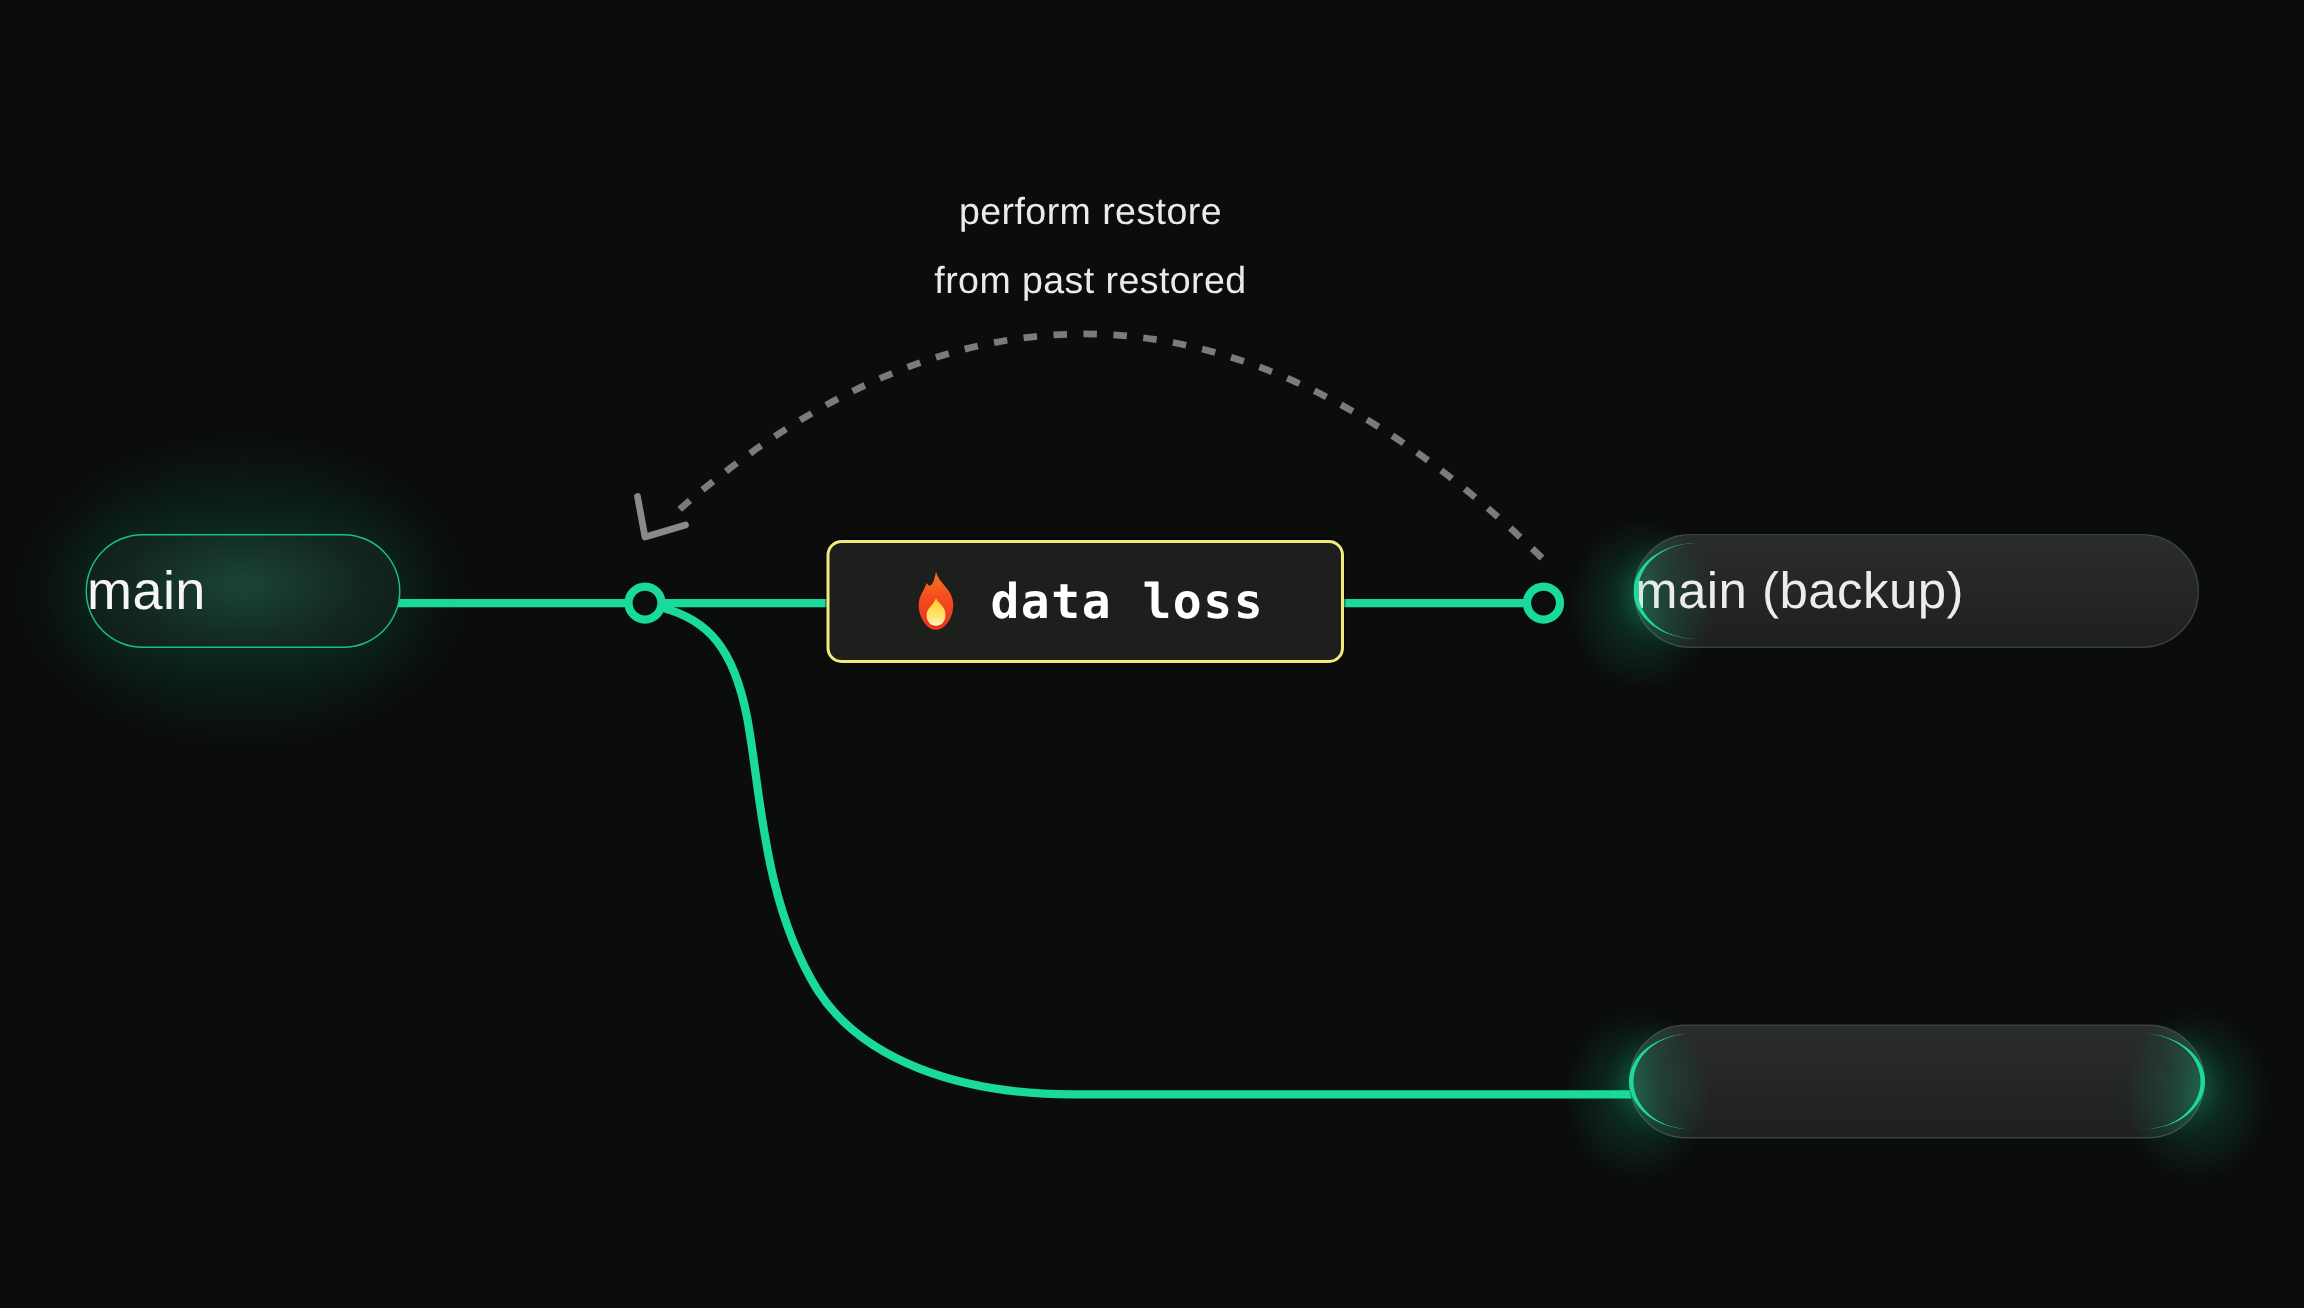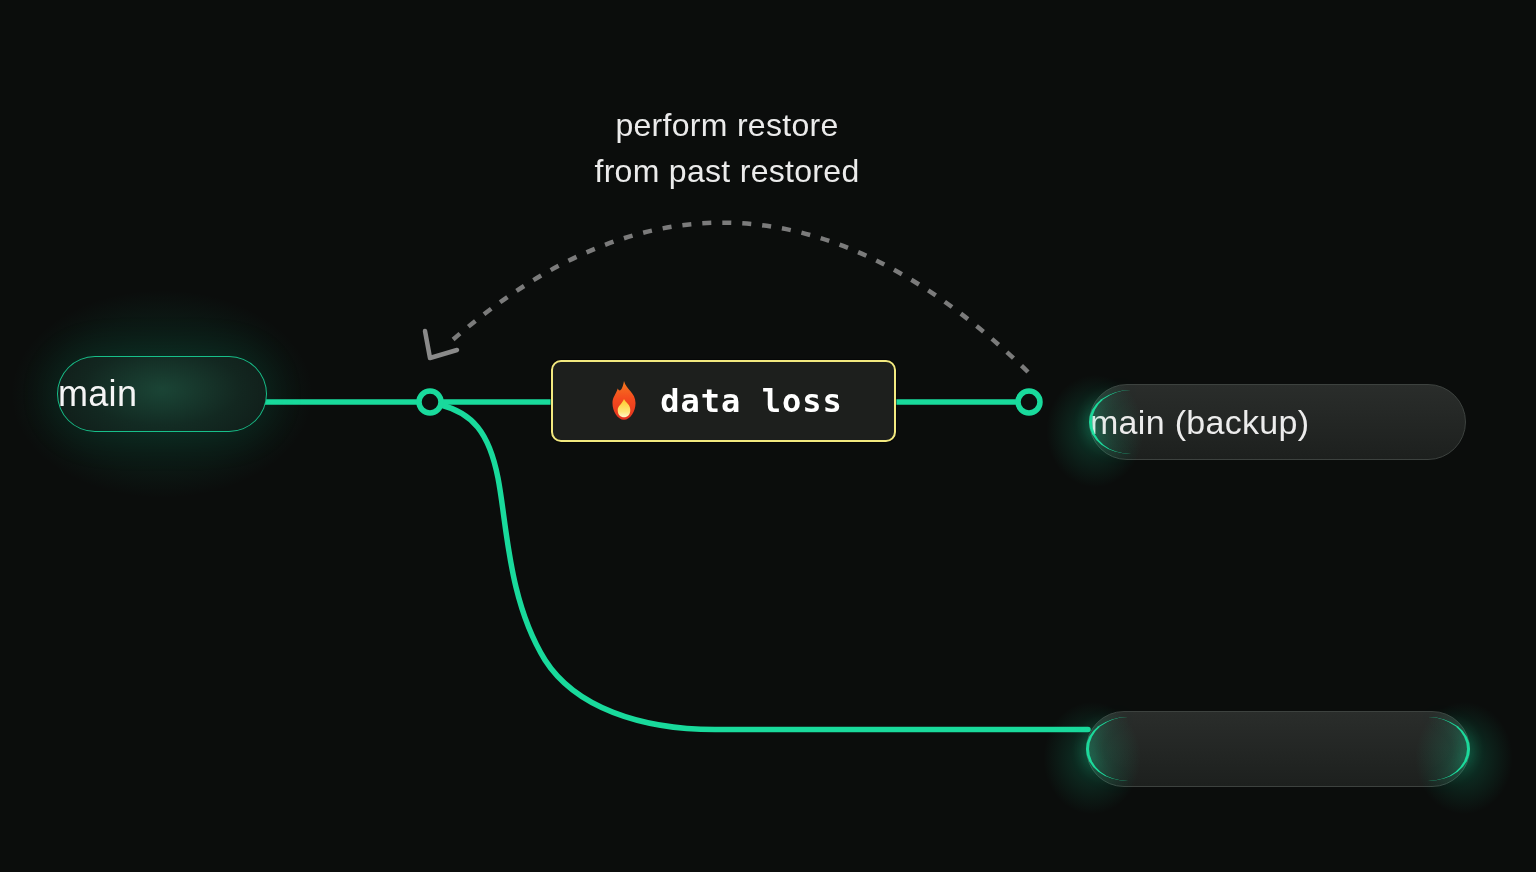--- a/index.html
+++ b/index.html
@@ -18,22 +18,22 @@
     overflow:hidden;
     font-family:"Liberation Sans", sans-serif;
   }
   .wires{position:absolute;inset:0;z-index:1;}
   .wire{stroke:var(--green);stroke-width:5.5;fill:none;stroke-linecap:round;}
   .node-dot{stroke:var(--green);stroke-width:5.5;fill:#0c0e0d;}
   .dash-arc{stroke:var(--dash);stroke-width:4.5;fill:none;stroke-dasharray:9 11;}
   .arrowhead{stroke:#8a8a8a;stroke-width:4.5;fill:none;stroke-linecap:round;stroke-linejoin:round;}
 
   .annotation{
-    position:absolute;left:377px;top:102px;width:700px;z-index:2;
-    text-align:center;color:#ebebeb;font-size:32px;line-height:46px;
+    position:absolute;left:377px;top:118px;width:700px;z-index:2;
+    text-align:center;color:#ebebeb;font-size:25px;line-height:46px;
     letter-spacing:.3px;font-weight:400;
   }
 
   .pill{
     position:absolute;height:76px;border-radius:46px;z-index:2;
     display:flex;align-items:center;justify-content:flex-start;
     color:var(--pill-text);font-size:34px;letter-spacing:.3px;
   }
   .pill-main{
     left:57px;top:356px;width:210px;
@@ -43,21 +43,20 @@
     color:#f5f5f5;font-size:36px;
   }
   .pill-main::before{
     content:"";position:absolute;z-index:-1;
     left:-95px;right:-95px;top:-100px;bottom:-100px;
     background:radial-gradient(50% 50% at 50% 50%, rgba(24,216,155,.15), rgba(24,216,155,.05) 55%, transparent 76%);
   }
   .pill-gray{
     border:1px solid #3d423f;
     background:linear-gradient(180deg,#2a2d2b 0%,#1d201e 100%);
-    margin-top:28px;
   }
   .pill-backup{left:1089px;top:356px;width:377px;}
   .pill-restored{left:1086px;top:683px;width:384px;}
 
   .cap{position:absolute;top:5px;bottom:5px;width:84px;border-radius:50%;pointer-events:none;}
   .cap-left{left:-1px;border-left:3px solid rgba(28,224,160,.95);
     filter:drop-shadow(0 0 7px rgba(28,224,160,.9));}
   .cap-right{right:-1px;border-right:3px solid rgba(28,224,160,.95);
     filter:drop-shadow(0 0 7px rgba(28,224,160,.9));}
   .edge-glow{position:absolute;width:130px;height:150px;top:-29px;z-index:-1;pointer-events:none;

